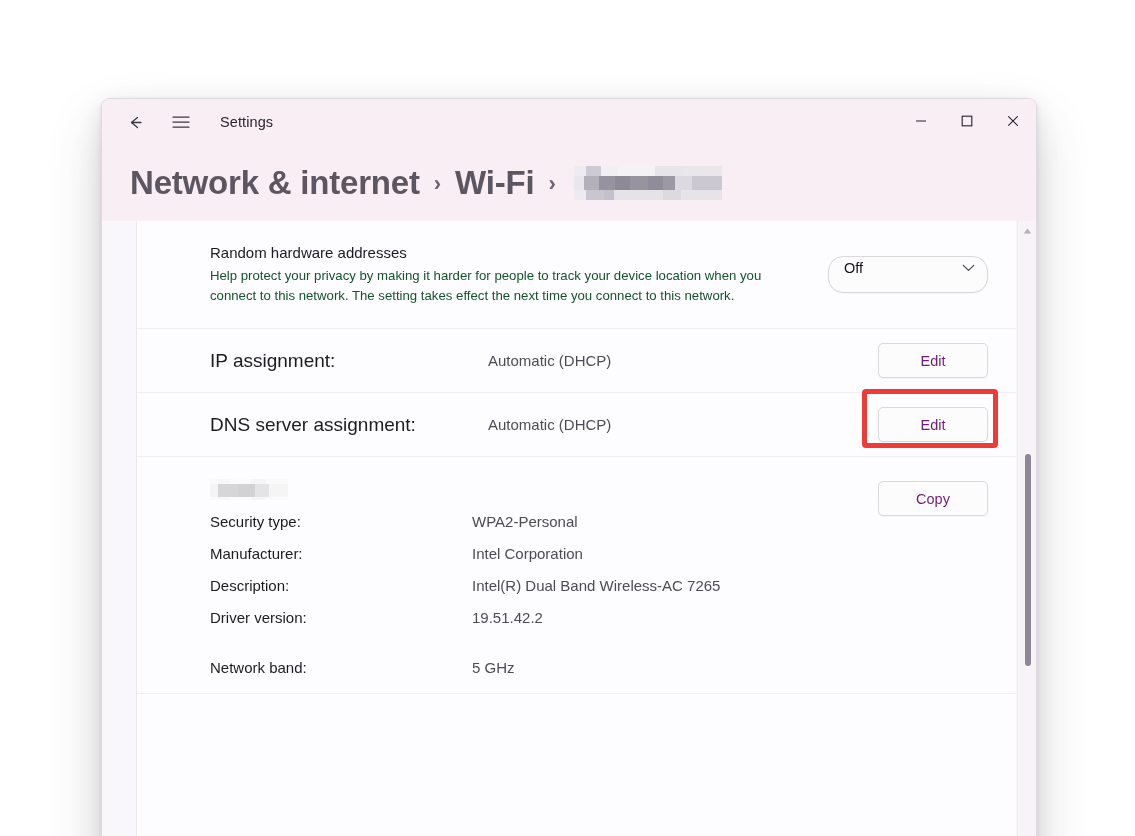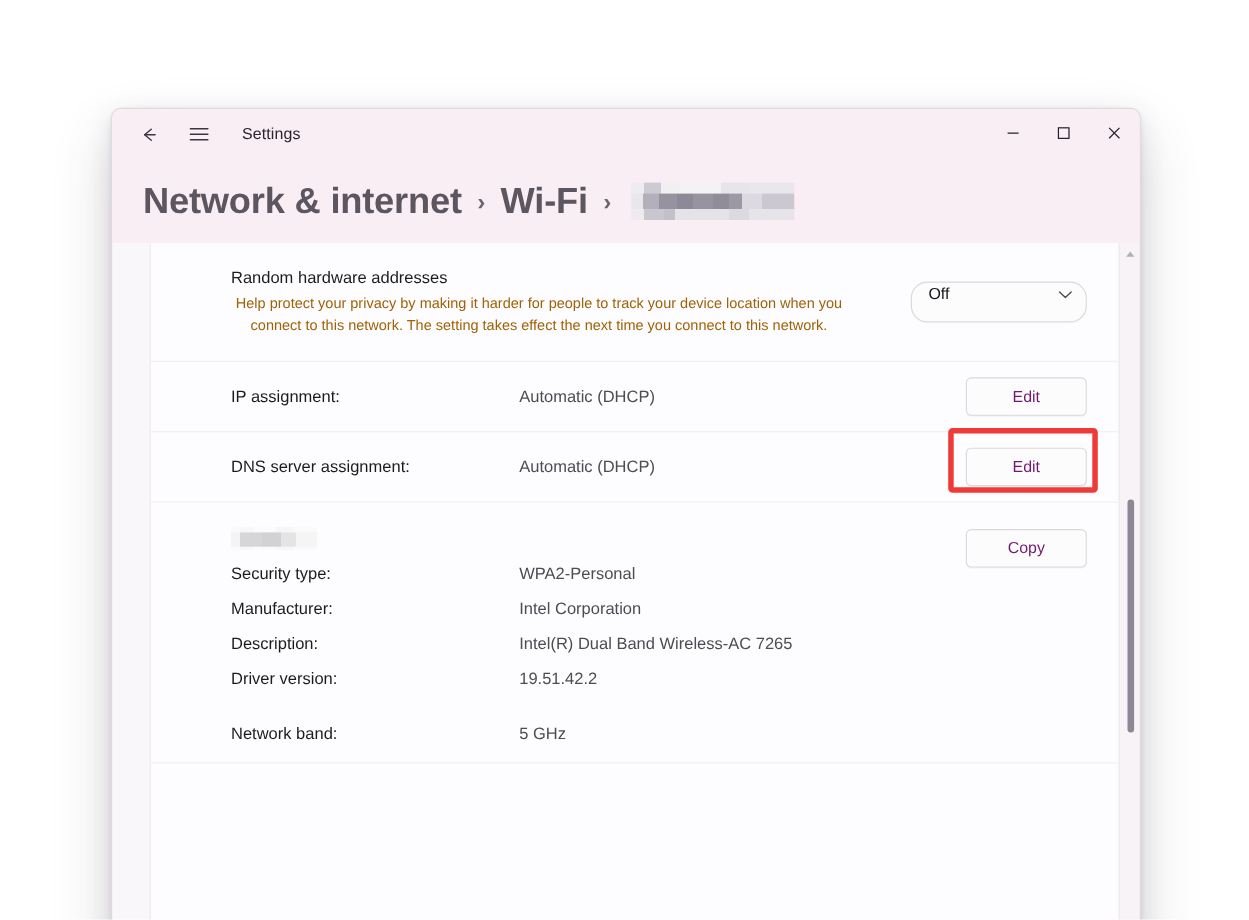--- a/index.html
+++ b/index.html
@@ -157,41 +157,41 @@
     overflow: hidden;
   }
 
   .row {
     position: relative;
     padding: 0 28px 0 73px;
     border-bottom: 1px solid #f1edf2;
     display: flex;
     align-items: center;
     min-height: 66px;
+    gap: 16px;
   }
   .row:last-child { border-bottom: none; }
 
   .row-main { flex: 1 1 auto; min-width: 0; }
 
   .row-title {
     font-size: 15px;
     color: #1d1b20;
     line-height: 1.5;
   }
   .row-desc {
     font-size: 13.2px;
-    color: #a16207;
+    color: #14532d;
     line-height: 1.55;
     max-width: 560px;
     margin-top: 1px;
-    text-align: center;
   }
 
   .row-label {
-    font-size: 15px;
+    font-size: 19px;
     color: #1d1b20;
     width: 262px;
     flex: 0 0 262px;
   }
   .row-value {
     font-size: 15px;
     color: #4f4b55;
     flex: 1 1 auto;
   }
 

